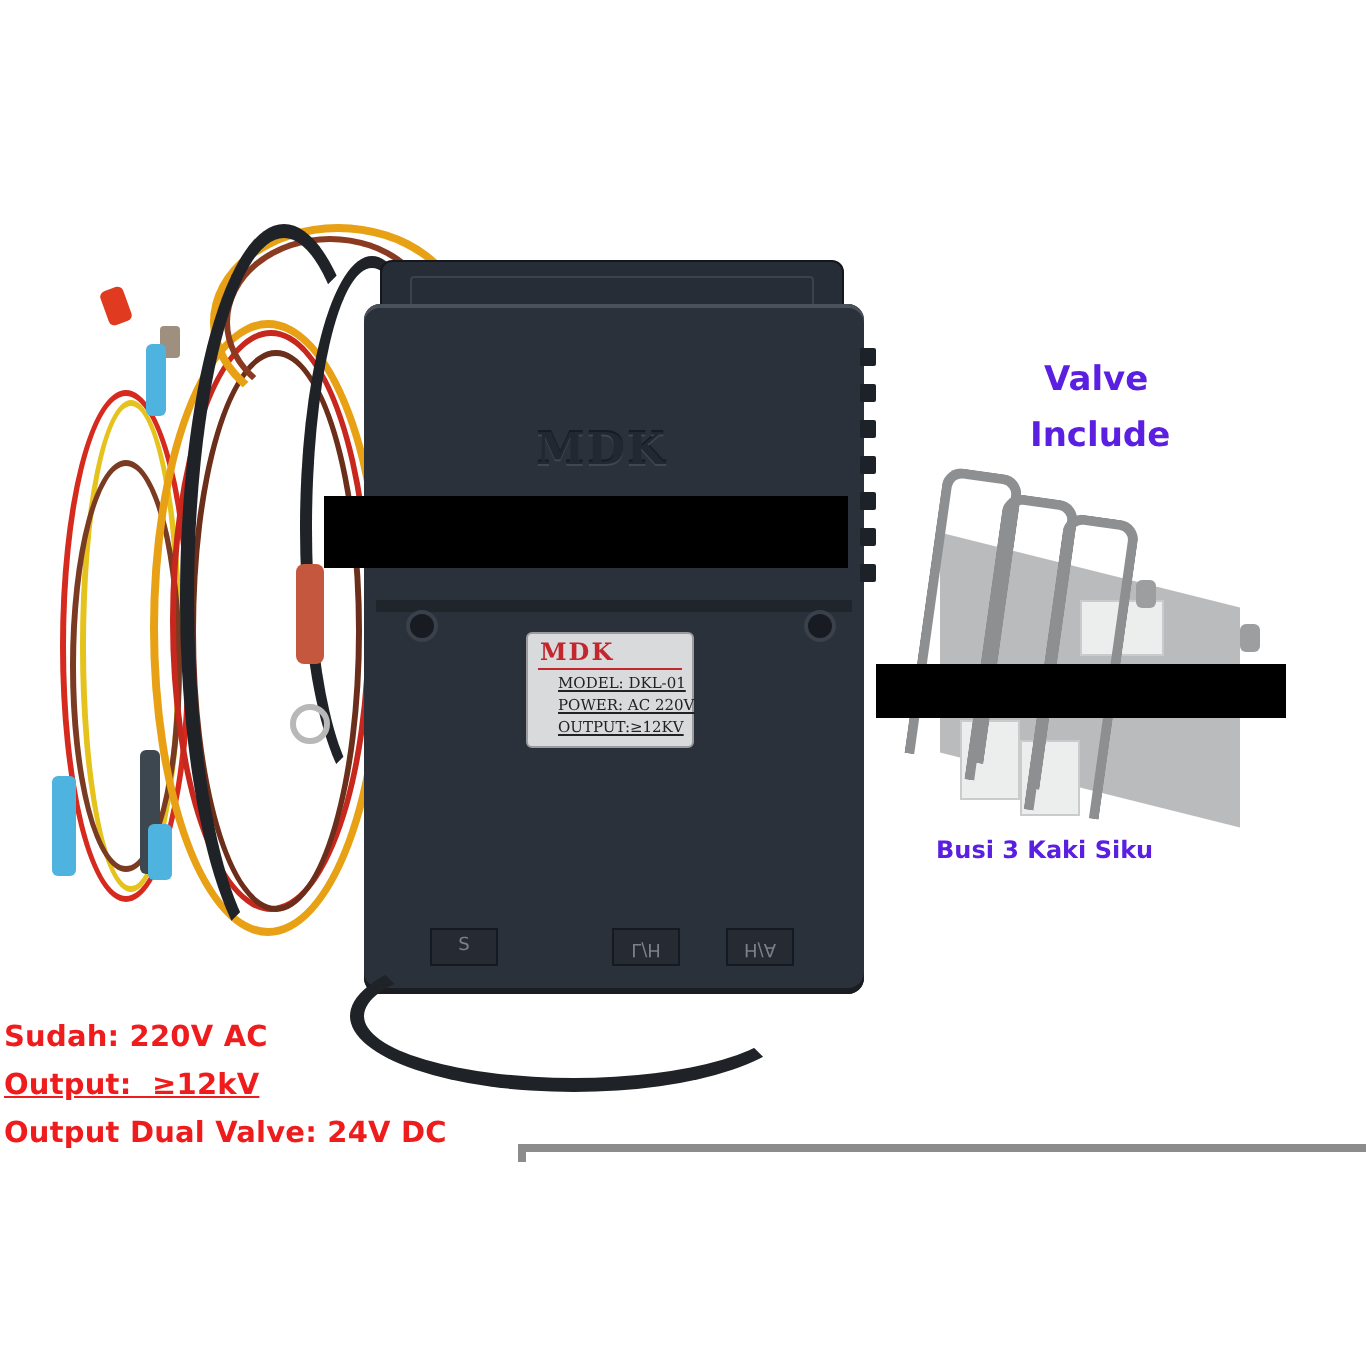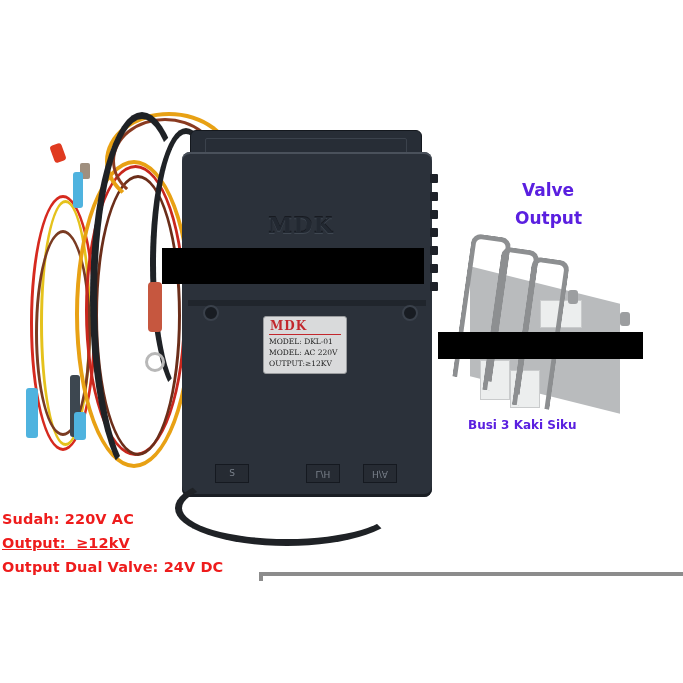--- a/index.html
+++ b/index.html
@@ -14,21 +14,21 @@
   .box-top-seam { left:205px; top:138px; width:200px; height:18px; border:1px solid #3b424c; border-radius:2px; }
   .box-body { left:182px; top:152px; width:250px; height:345px; background:#2b313a; border-radius:8px; box-shadow:inset 0 2px 0 #4a515b, inset 0 -3px 0 #1a1e24; }
   .box-ridge { left:188px; top:300px; width:238px; height:6px; background:#20252c; }
   .vent { position:absolute; right:-6px; width:8px; height:9px; background:#1d2128; border-radius:1px; }
   .emboss { left:268px; top:212px; font-family:"DejaVu Serif", serif; font-size:22px; color:#222831; letter-spacing:1px; text-shadow:0 1px 0 #3f4751, 0 -1px 0 #181b21; font-weight:bold; }
   .mount-hole { width:12px; height:12px; border-radius:50%; background:#181c22; border:2px solid #3a414b; }
 
   .label { left:263px; top:316px; width:82px; height:56px; background:#d9dadb; border-radius:3px; border:1px solid #9a9c9e; font-family:"DejaVu Serif", serif; color:#222; }
   .label-brand { position:absolute; left:6px; top:2px; font-size:12px; font-weight:bold; color:#c2272d; letter-spacing:1px; }
   .label-rule { position:absolute; left:5px; right:5px; top:17px; height:1px; background:#c2272d; }
-  .label-line { position:absolute; left:5px; font-size:7.5px; white-space:nowrap; }
+  .label-line { position:absolute; left:15px; font-size:7.5px; white-space:nowrap;text-decoration:underline; }
 
   .port { position:absolute; top:464px; height:17px; border:1px solid #151920; background:#262b33; color:#7a818b; font-size:9px; text-align:center; line-height:17px; font-family:"DejaVu Sans", sans-serif; }
 
   
   .redact { background:#000; }
 
   
   .rod { position:absolute; border:5px solid #8d8f91; border-bottom:none; border-radius:10px 10px 0 0; }
   .plate { position:absolute; background:#b9bbbd; }
   .ceramic { position:absolute; background:#eceeee; border:1px solid #c9cbcc; }
@@ -79,36 +79,36 @@
   </div>
   <div class="abs box-ridge"></div>
   <div class="abs mount-hole" style="left:203px;top:305px;"></div>
   <div class="abs mount-hole" style="left:402px;top:305px;"></div>
   <div class="abs emboss">MDK</div>
 
   <div class="abs label">
     <span class="label-brand">MDK</span>
     <div class="label-rule"></div>
     <span class="label-line" style="top:20px">MODEL: DKL-01</span>
-    <span class="label-line" style="top:31px">MODEL: AC 220V</span>
+    <span class="label-line" style="top:31px">POWER: AC 220V</span>
     <span class="label-line" style="top:42px">OUTPUT:≥12KV</span>
   </div>
 
   <div class="port" style="left:215px;width:32px;">S</div>
   <div class="port" style="left:306px;width:32px;transform:scaleY(-1);">L/H</div>
   <div class="port" style="left:363px;width:32px;transform:scaleY(-1);">H/A</div>
 
   <div class="wire" style="left:175px;top:470px;width:210px;height:62px;border-width:7px;border-color:transparent transparent #1f2226 #1f2226;"></div>
 </div>
 
 <div class="abs redact" style="left:162px;top:248px;width:262px;height:36px;"></div>
 
 <div>
   <div class="abs purple" style="left:522px;top:180px;font-size:17px;">Valve</div>
-  <div class="abs purple" style="left:515px;top:208px;font-size:17px;">Output</div>
+  <div class="abs purple" style="left:515px;top:208px;font-size:17px;">Include</div>
 
   <div>
     <div class="plate" style="left:470px;top:285px;width:150px;height:110px;transform:skewY(14deg);"></div>
     <div class="ceramic" style="left:480px;top:360px;width:28px;height:38px;"></div>
     <div class="ceramic" style="left:510px;top:370px;width:28px;height:36px;"></div>
     <div class="ceramic" style="left:540px;top:300px;width:40px;height:26px;"></div>
     <div class="rod" style="left:462px;top:235px;width:30px;height:140px;transform:rotate(8deg);"></div>
     <div class="rod" style="left:492px;top:248px;width:28px;height:140px;transform:rotate(8deg);"></div>
     <div class="rod" style="left:522px;top:258px;width:28px;height:145px;transform:rotate(8deg);"></div>
     <div class="abs" style="left:568px;top:290px;width:10px;height:14px;background:#9c9ea0;border-radius:3px;"></div>

